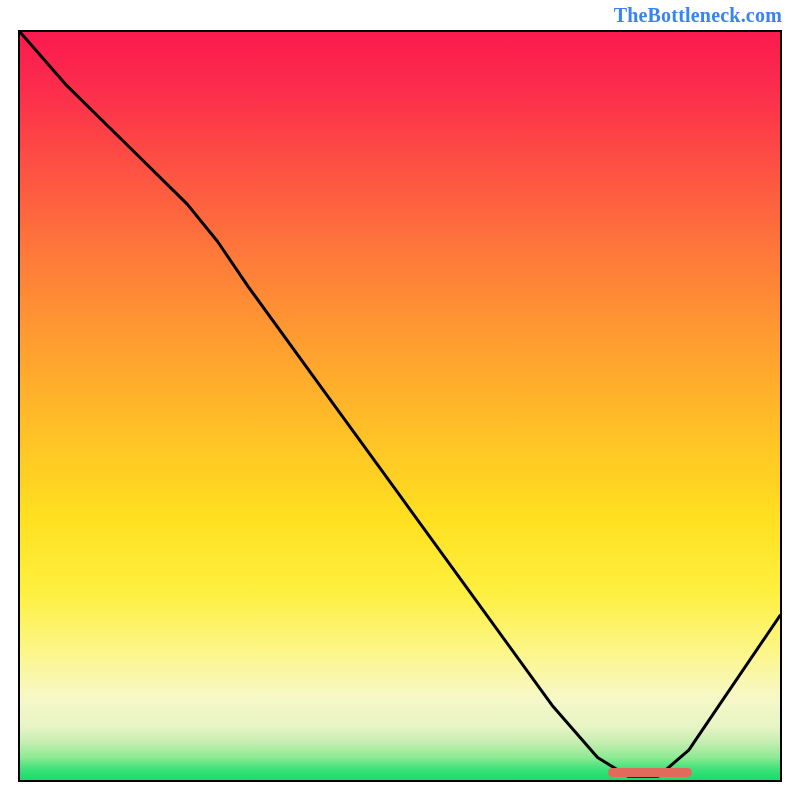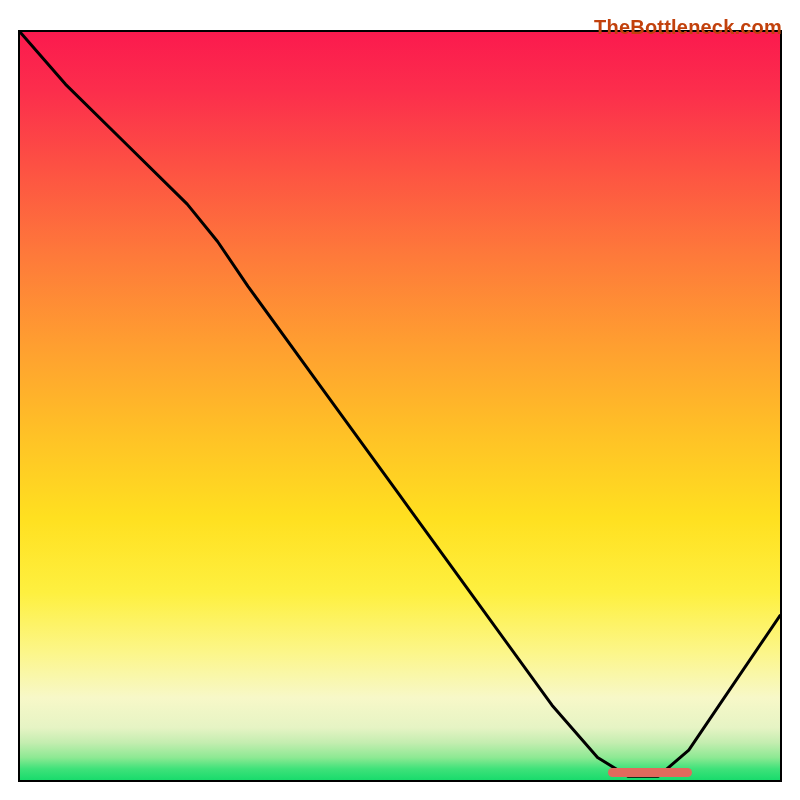--- a/index.html
+++ b/index.html
@@ -6,27 +6,28 @@
   body {
     width: 800px;
     height: 800px;
     background: #ffffff;
     overflow: hidden;
     position: relative;
     font-family: Arial, Helvetica, sans-serif;
   }
   .watermark {
     position: absolute;
-    top: 16px;
+    top: 4px;
     right: 18px;
     font-size: 20px;
     font-weight: 600;
-    color: #c2410c;
+    color: #3b82f6;
     letter-spacing: 0.2px;
     z-index: 4;
+    font-family: Liberation Serif, serif;
   }
   .plot-outer {
     position: absolute;
     left: 18px;
     top: 30px;
     width: 764px;
     height: 752px;
     border: 2.5px solid #000;
     background: #fff;
     overflow: hidden;

